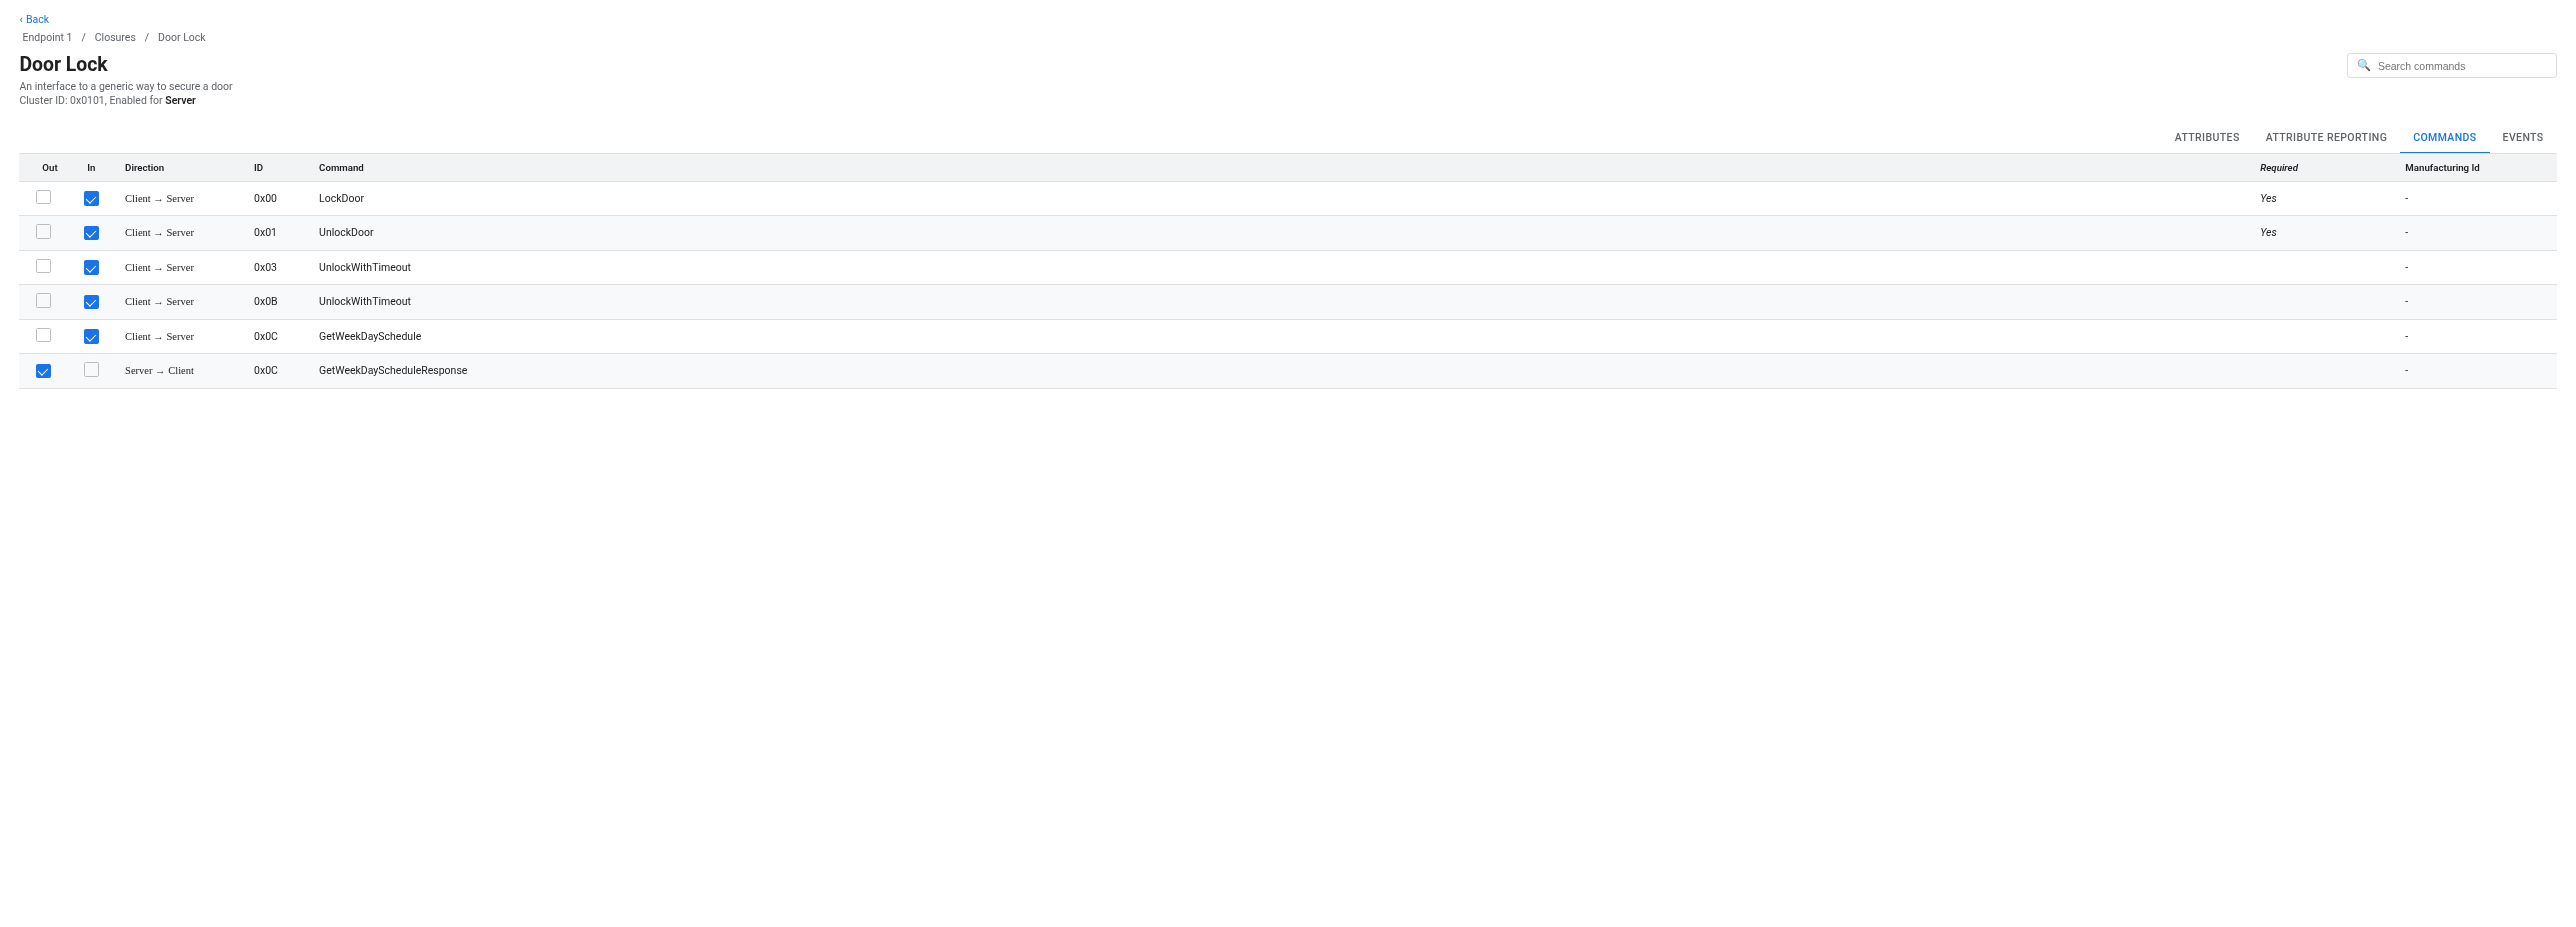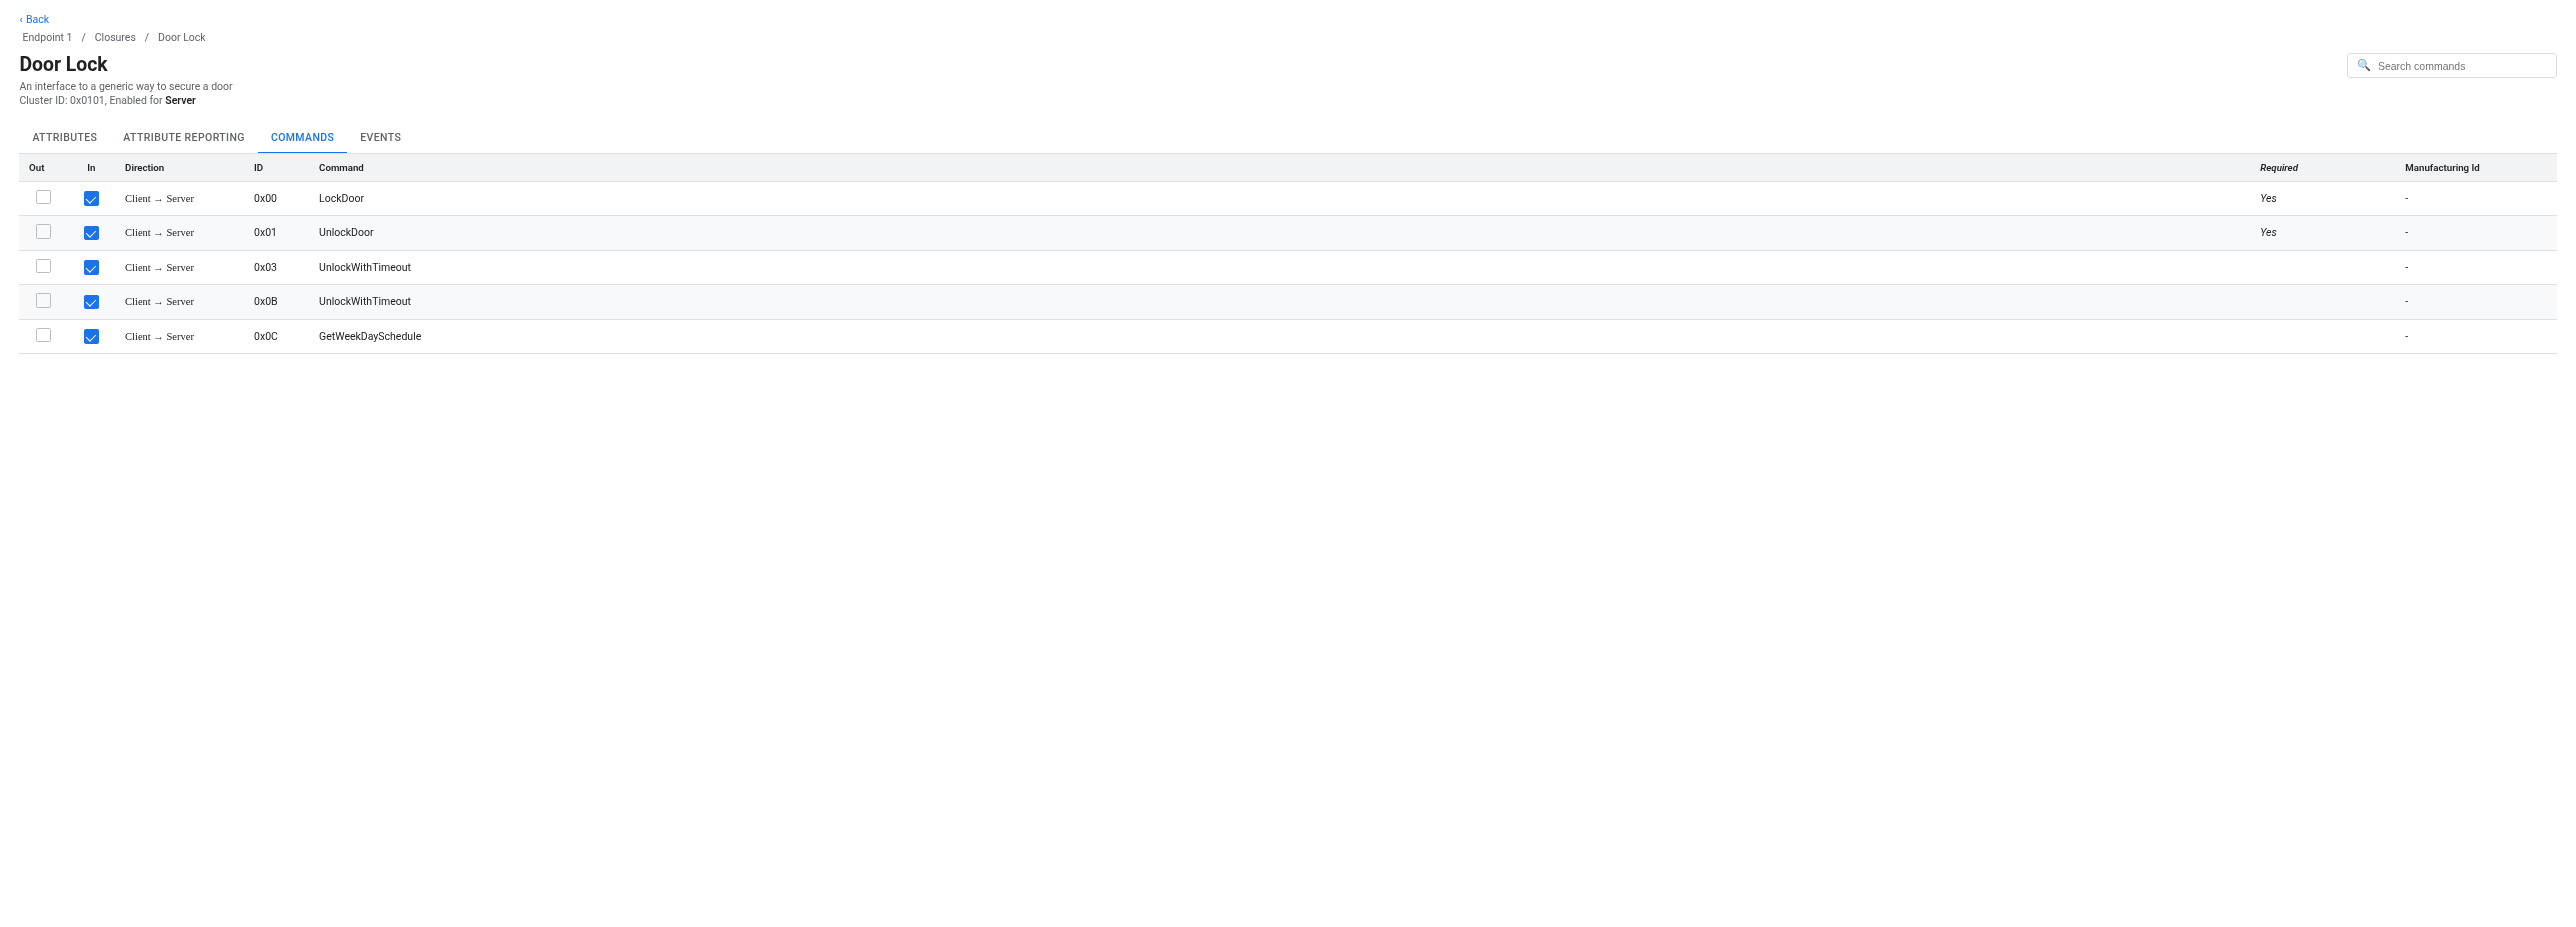--- a/index.html
+++ b/index.html
@@ -80,20 +80,21 @@
       font-size: 10.5px;
       color: #5f6368;
       width: 100%;
       background: transparent;
     }
 
     .tabs {
       display: flex;
       border-bottom: 0.8px solid #e0e0e0;
       margin-bottom: 0;
+      justify-content: flex-end;
     }
     .tab {
       padding: 8px 13px;
       font-size: 10.5px;
       font-weight: 500;
       color: #5f6368;
       cursor: pointer;
       border-bottom: 1.6px solid transparent;
       text-transform: uppercase;
       letter-spacing: 0.4px;
@@ -175,21 +176,21 @@
       border: 1.6px solid #bdbdbd;
       border-radius: 1.6px;
     }
 
     .direction-cell {
       white-space: nowrap;
       font-size: 10.5px;
       font-family: Liberation Serif, serif;
     }
 
-    .col-out { width: 48px; text-align: left; }
+    .col-out { width: 48px; text-align: right; }
     .col-in { width: 48px; text-align: center; }
     .col-direction { width: 129px; }
     .col-id { width: 65px; }
     .col-command { min-width: 242px; }
     .col-required { width: 145px; font-style: italic; }
     .col-manufacturing { width: 161px; }
   </style>
 </head>
 <body>
 
@@ -282,17 +283,26 @@
           </tr>
           <tr>
             <td class="checkbox-cell"><span class="checkbox-empty"></span></td>
             <td class="checkbox-cell"><span class="checkbox-checked"></span></td>
             <td class="direction-cell col-direction">Client → Server</td>
             <td class="col-id">0x0C</td>
             <td class="col-command">GetWeekDaySchedule</td>
             <td class="col-required"></td>
             <td class="col-manufacturing">-</td>
           </tr>
+          <tr>
+            <td class="checkbox-cell"><span class="checkbox-checked"></span></td>
+            <td class="checkbox-cell"><span class="checkbox-empty"></span></td>
+            <td class="direction-cell col-direction">Server → Client</td>
+            <td class="col-id">0x0C</td>
+            <td class="col-command">GetWeekDayScheduleResponse</td>
+            <td class="col-required"></td>
+            <td class="col-manufacturing">-</td>
+          </tr>
         </tbody>
     </table>
   </div>
 </div>
 
 
 </body></html>

